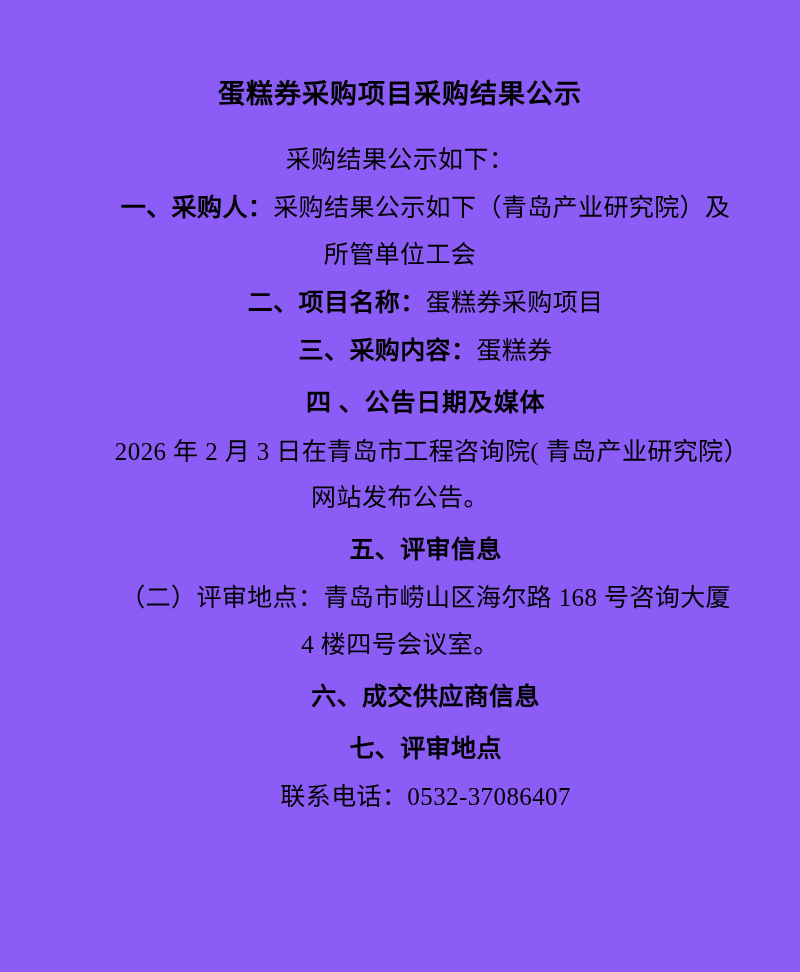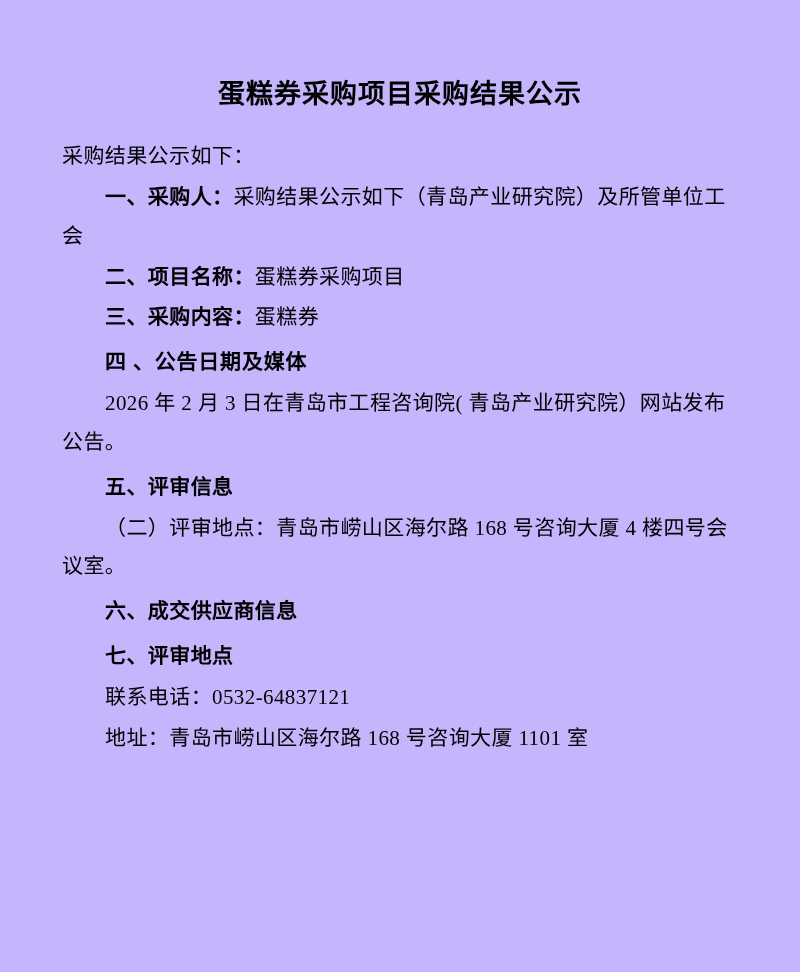--- a/index.html
+++ b/index.html
@@ -13,36 +13,37 @@
     font-family: "Liberation Serif", "DejaVu Serif", serif;
     color: #000000;
     -webkit-font-smoothing: antialiased;
   }
   .page {
     position: relative;
     width: 800px;
     height: 972px;
     box-sizing: border-box;
     padding: 62px 62px 0 62px;
-    background: #c4b5fd;
+    background: #8b5cf6;
   }
   .doc-title {
     text-align: center;
     font-size: 27px;
     font-weight: bold;
     letter-spacing: 1px;
     margin: 0;
     padding-top: 10px;
     padding-bottom: 26px;
     font-family: "Liberation Sans", "DejaVu Sans", sans-serif;
   }
   .body-block {
-    font-size: 21px;
+    font-size: 25px;
     line-height: 1.85;
     letter-spacing: 0.4px;
+    text-align: center;
   }
   p {
     margin: 0 0 2px 0;
   }
   .indent-0 {
     text-indent: 0;
   }
   .hang {
     text-indent: 2.05em;
   }
@@ -83,17 +84,16 @@
 
     <p class="section-head spaced">四 、公告日期及媒体</p>
     <p class="hang">2026 年 2 月 3 日在青岛市工程咨询院( 青岛产业研究院）网站发布公告。</p>
 
     <p class="section-head">五、评审信息</p>
     <p class="hang">（二）评审地点：青岛市崂山区海尔路 168 号咨询大厦 4 楼四号会议室。</p>
 
     <p class="section-head">六、成交供应商信息</p>
 
     <p class="section-head">七、评审地点</p>
-    <p class="hang">联系电话：0532-64837121</p>
-    <p class="hang">地址：青岛市崂山区海尔路 168 号咨询大厦 1101 室</p>
+    <p class="hang">联系电话：0532-37086407</p>
 
   </div>
 </div>
 
 </body></html>

